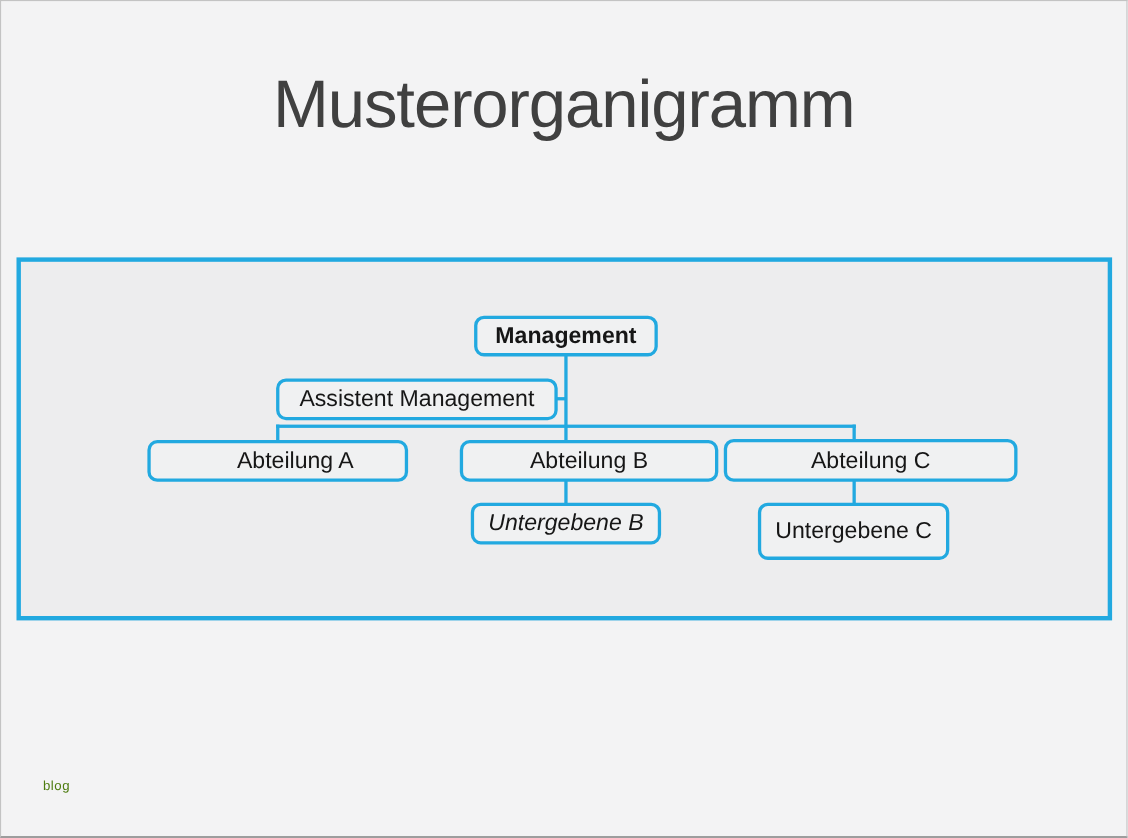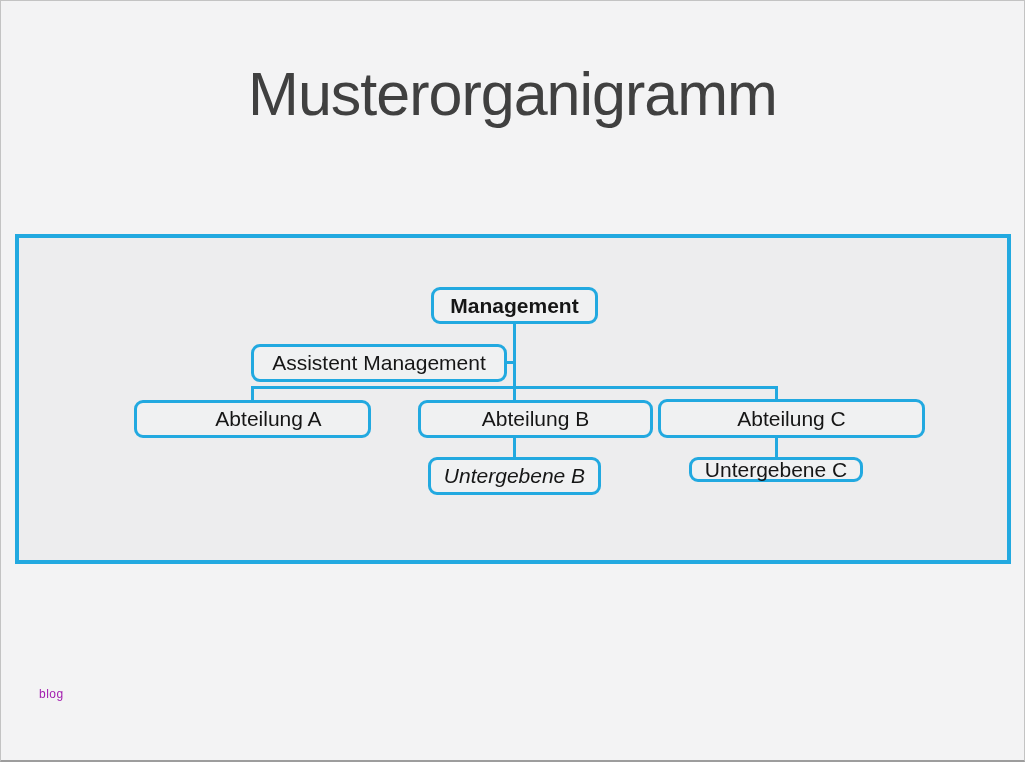--- a/index.html
+++ b/index.html
@@ -37,33 +37,33 @@
   }
   .node.bold{font-weight:bold;}
   .line{position:absolute;background:var(--accent);}
 
   #node-management {left:430px;top:286px;width:167px;height:37px;}
   #node-assistent  {left:250px;top:343px;width:256px;height:38px;}
   #node-abt-a      {left:133px;top:399px;width:237px;height:38px;padding-left:32px;}
   #node-abt-b      {left:396px;top:399px;width:235px;height:38px;margin-left:21px;}
   #node-abt-c      {left:657px;top:398px;width:267px;height:39px;}
   #node-unt-b      {left:427px;top:456px;width:173px;height:38px;font-style:italic;}
-  #node-unt-c      {left:688px;top:456px;width:174px;height:25px;}
+  #node-unt-c      {left:688px;top:456px;width:174px;height:52px;}
 
   #line-trunk   {left:512px;top:322px;width:3px;height:78px;}
   #line-stub    {left:486px;top:360px;width:27px;height:3px;}
   #line-rail    {left:250px;top:385px;width:527px;height:3px;}
   #line-drop-a  {left:250px;top:385px;width:3px;height:15px;}
   #line-drop-c  {left:774px;top:385px;width:3px;height:15px;}
   #line-conn-b  {left:512px;top:436px;width:3px;height:21px;}
   #line-conn-c  {left:774px;top:436px;width:3px;height:21px;}
 
   .watermark{
-    position:absolute;left:38px;top:686px;
-    font-size:12px;color:#a21caf;letter-spacing:0.5px;
+    position:absolute;left:38px;top:706px;
+    font-size:12px;color:#4d7c0f;letter-spacing:0.5px;
   }
 </style>
 </head>
 <body>
 
 <div class="title">Musterorganigramm</div>
 
 <div class="canvas-frame">
 
   

